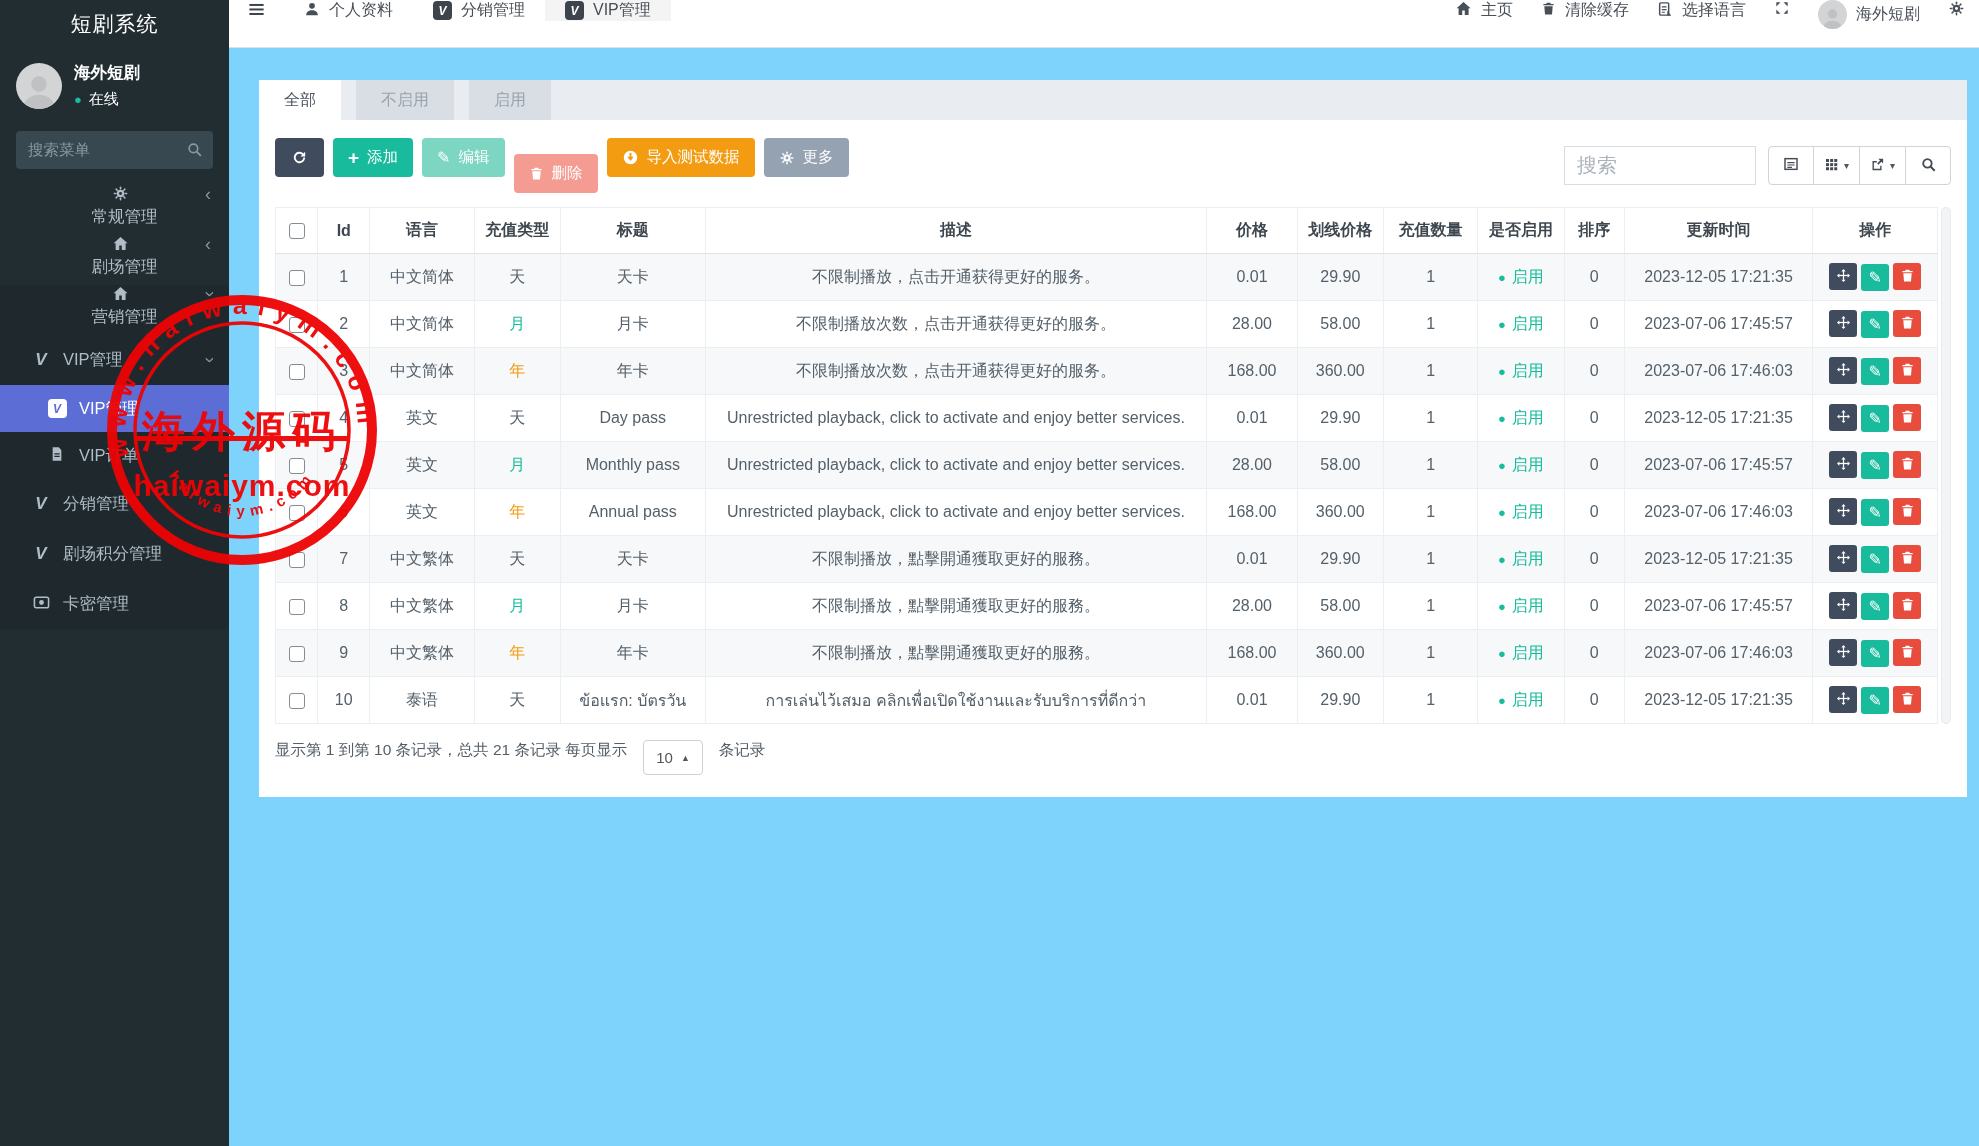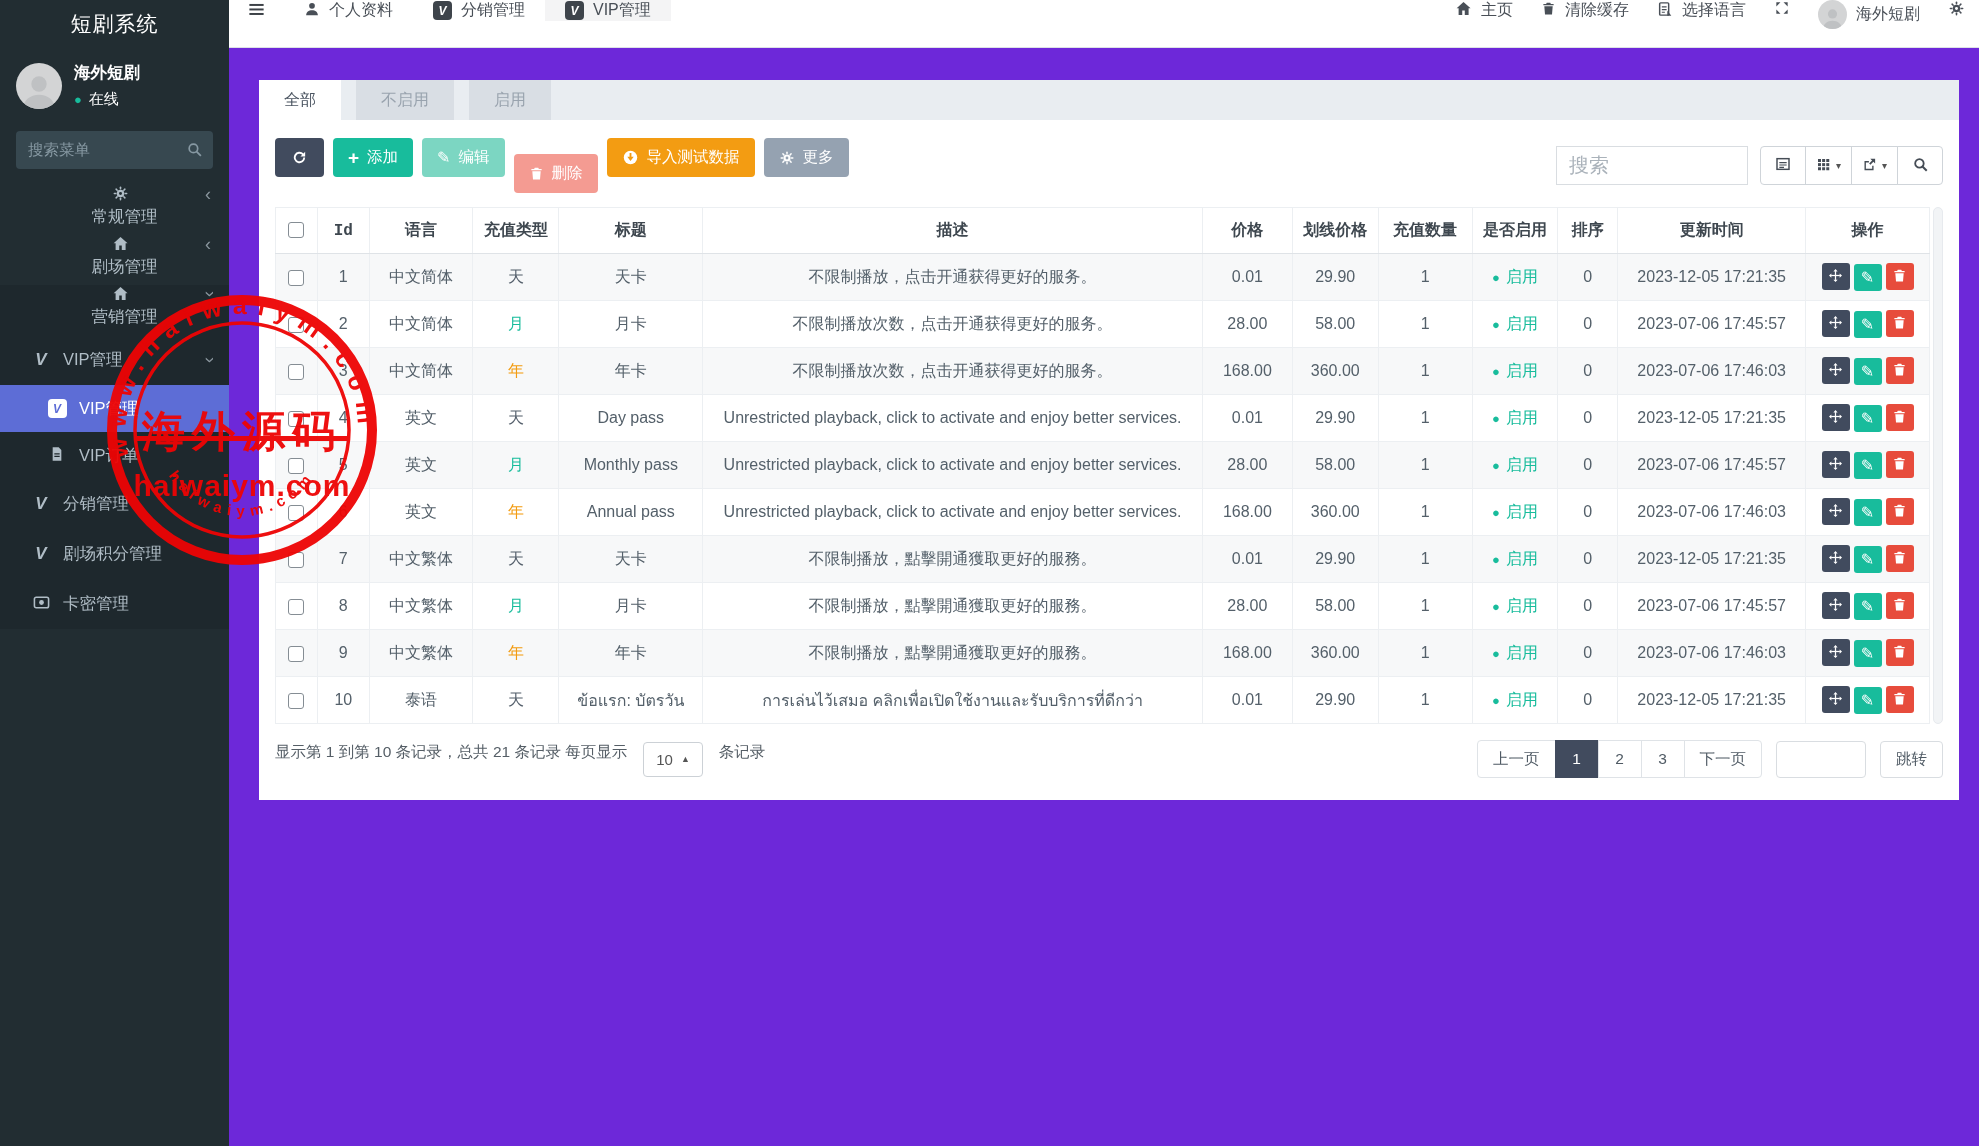--- a/index.html
+++ b/index.html
@@ -36,21 +36,21 @@
   
   .navbar { position:absolute; left:229px; top:0; right:0; height:48px; background:#fff; border-bottom:1px solid #dde1e6; display:flex; justify-content:space-between; z-index:6; }
   .nav-left, .nav-right { display:flex; align-items:flex-start; }
   .nav-item { display:flex; align-items:center; gap:9px; padding:0 20px; font-size:16px; color:#494f57; cursor:pointer; }
   .nav-item.hamburger { padding:0 18px; color:#3c4147; }
   .nav-item.active { background:#f4f4f5; }
   .nav-right .nav-item { padding:0 14px; }
   .avatar-sm { width:29px; height:29px; border-radius:50%; background:#d3d4d5; display:inline-flex; align-items:flex-end; justify-content:center; overflow:hidden; }
 
   
-  .page { position:absolute; left:229px; top:48px; right:0; bottom:0; background:#6d28d9; padding:32px 20px 0 30px; }
+  .page { position:absolute; left:229px; top:48px; right:0; bottom:0; background:#7dd3fc; padding:32px 12px 0 30px; }
   .filter-tabs { display:flex; background:#e9edf1; }
   .f-tab { height:40px; display:flex; align-items:center; padding:0 25px; font-size:16px; color:#99a3ae; background:#d9dee4; margin-right:15px; cursor:pointer; }
   .f-tab.active { background:#fff; color:#4a5460; }
   .card { background:#fff; padding:18px 16px 22px 16px; }
 
   
   .toolbar { display:flex; justify-content:space-between; align-items:center; margin-bottom:14px; }
   .tb-left { display:flex; gap:9px; }
   .btn { height:39px; border:none; border-radius:4px; color:#fff; font-size:15.5px; display:inline-flex; align-items:center; gap:8px; padding:0 15px; cursor:pointer; font-family:inherit; }
   .btn .bic { display:inline-flex; align-items:center; }
@@ -66,21 +66,21 @@
   .btn-group { display:flex; }
   .g-btn { height:39px; min-width:46px; background:#fff; border:1px solid #cfd4d9; color:#454c55; display:inline-flex; align-items:center; justify-content:center; gap:5px; padding:0 10px; margin-left:-1px; cursor:pointer; font-family:inherit; }
   .g-btn:first-child { border-radius:4px 0 0 4px; margin-left:0; }
   .g-btn:last-child { border-radius:0 4px 4px 0; }
   .caret { font-size:10px; color:#555; }
 
   
   .table-area { display:flex; }
   table { border-collapse:collapse; table-layout:fixed; flex:1; }
   th, td { border:1px solid #eceff2; text-align:center; font-size:16px; color:#54606a; overflow:hidden; white-space:nowrap; }
-  th { height:46px; color:#3e474f; font-weight:bold; border-bottom:1px solid #dfe3e7;font-family:Liberation Mono, monospace; }
+  th { height:46px; color:#3e474f; font-weight:bold; border-bottom:1px solid #dfe3e7; }
   td { height:47px; }
   tbody tr:nth-child(odd) td { background:#f7f8f9; }
   .t-dark { color:#55606c; } .t-green { color:#18bc9c; } .t-orange { color:#f39c12; }
   .badge-on { color:#18bc9c; display:inline-flex; align-items:center; gap:6px; }
   .badge-on .dot { font-size:13px; }
   .cbx { display:inline-block; width:16px; height:16px; border:1.6px solid #858d94; border-radius:3px; background:#fff; cursor:pointer; vertical-align:middle; }
   .op-btn { width:28px; height:27px; border:none; border-radius:3px; color:#fff; display:inline-flex; align-items:center; justify-content:center; margin:0 2px; cursor:pointer; font-size:14px; }
   .op-move { background:#414b5e; } .op-edit { background:#18bc9c; } .op-del { background:#e74c3c; }
   .vscroll { width:10px; background:#f2f4f6; border:1px solid #e7eaee; border-radius:5px; margin-left:3px; }
 
@@ -689,31 +689,20 @@
       </div>
       <div class="pager">
         <div class="pager-left">
           <span>显示第 1 到第 10 条记录，总共 21 条记录 每页显示</span>
           <button class="psize">
             <span>10</span>
             <span class="caret-up">▲</span>
           </button>
           <span>条记录</span>
         </div>
-        <div class="pager-right">
-          <ul class="pages" id="pages">
-              <li class="pg">上一页</li>
-              <li class="pg active">1</li>
-              <li class="pg">2</li>
-              <li class="pg">3</li>
-              <li class="pg">下一页</li>
-            </ul>
-          <input class="jump-input" style="">
-          <button class="jump-btn">跳转</button>
-        </div>
       </div>
     </section>
   </main>
 
   <svg class="stamp" viewBox="0 0 280 280">
     <g fill="none" stroke="#ee0404">
       <circle cx="140" cy="140" r="130" stroke-width="10"></circle>
       <circle cx="140" cy="140" r="107" stroke-width="3.5"></circle>
     </g>
     <defs>

